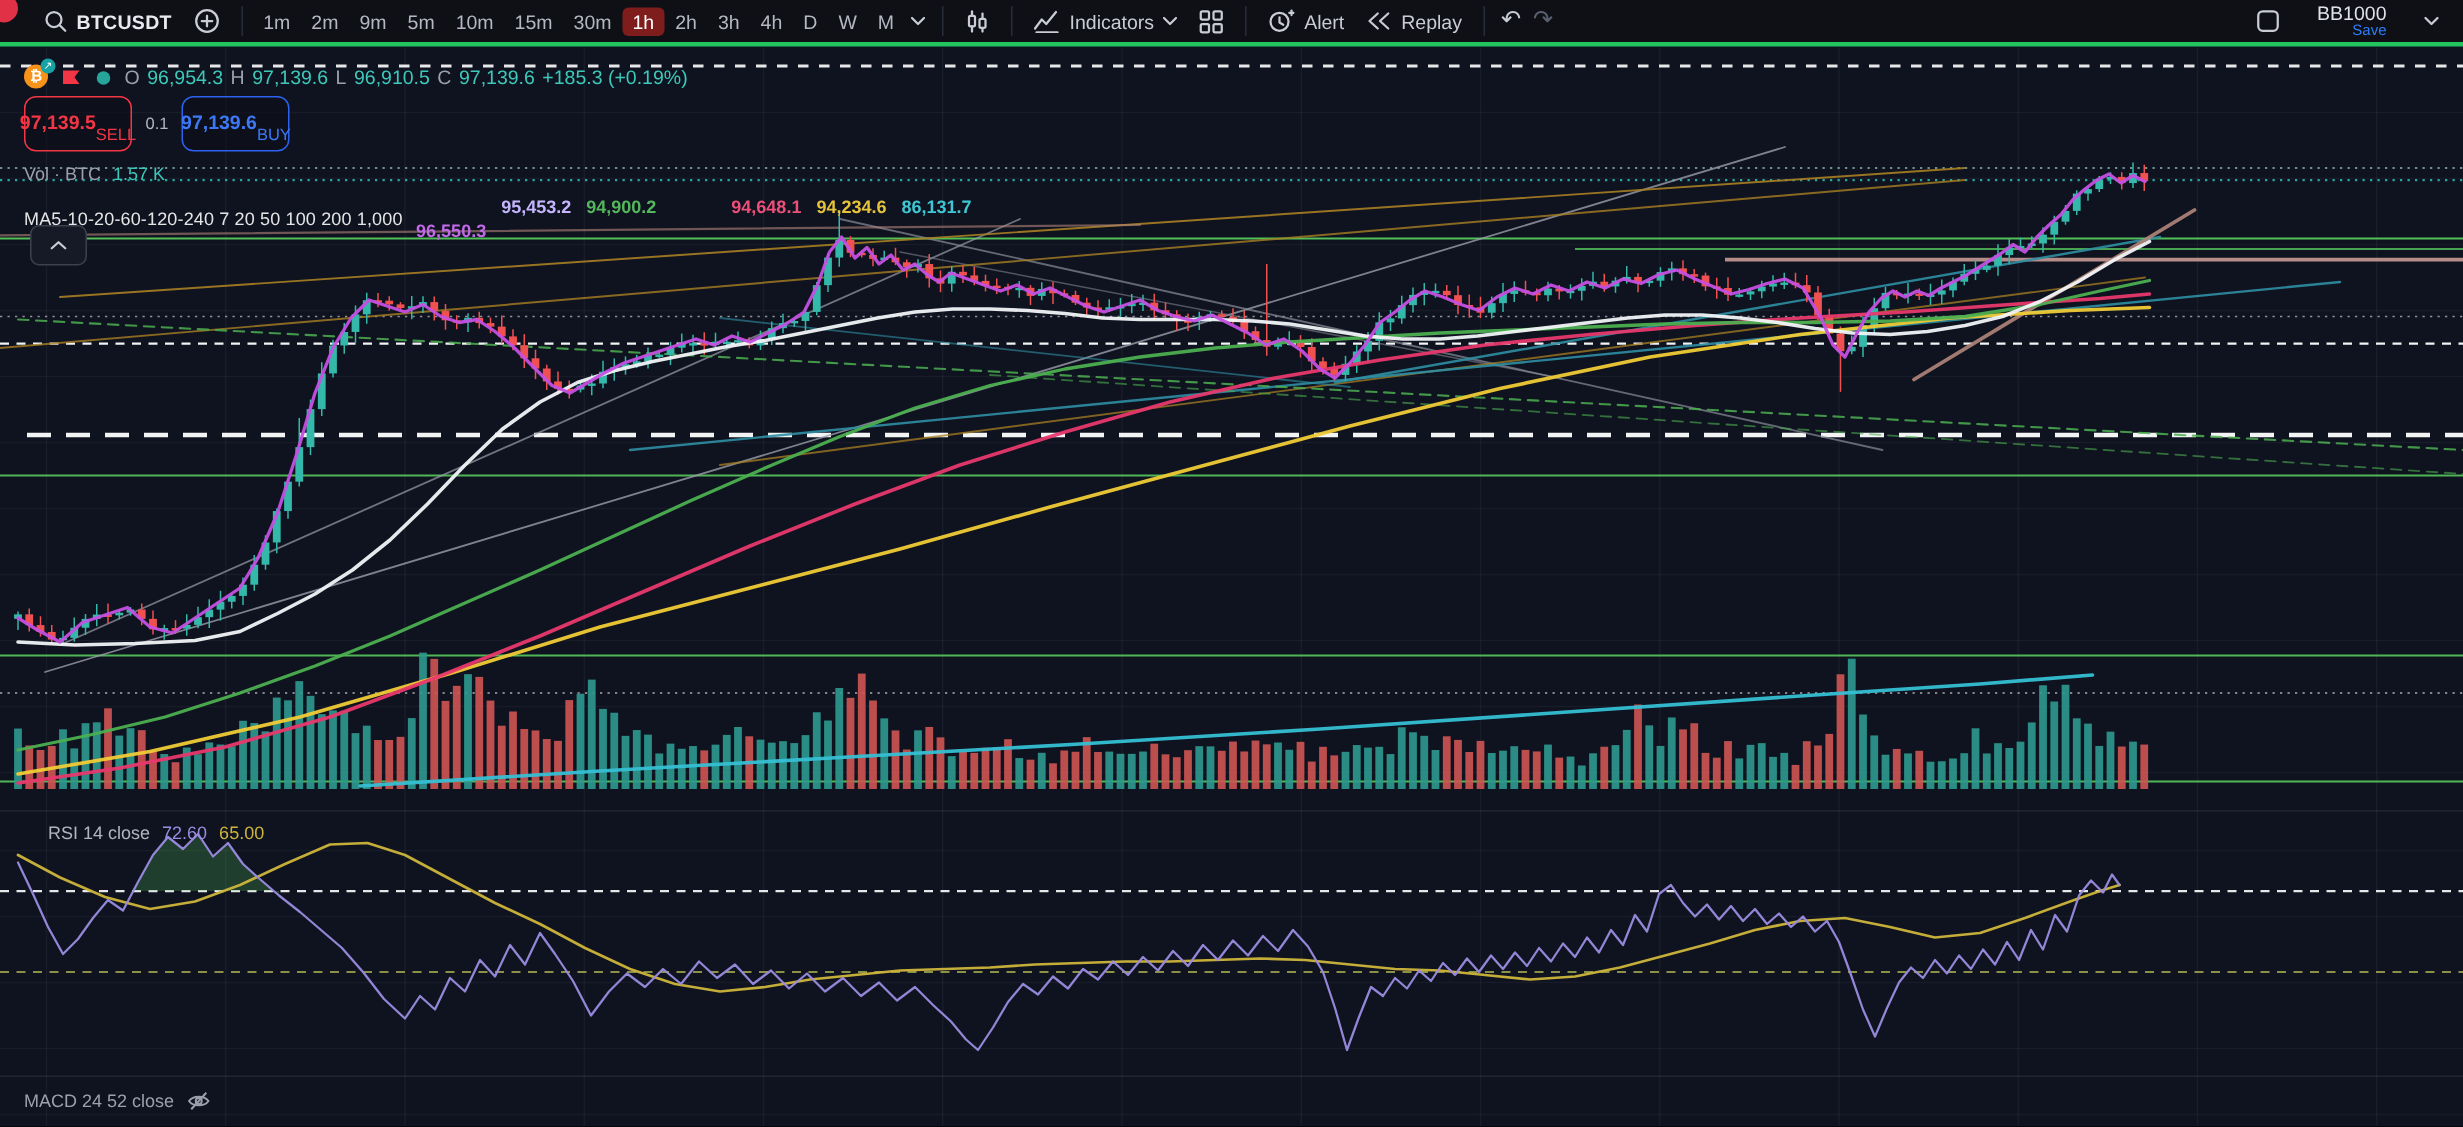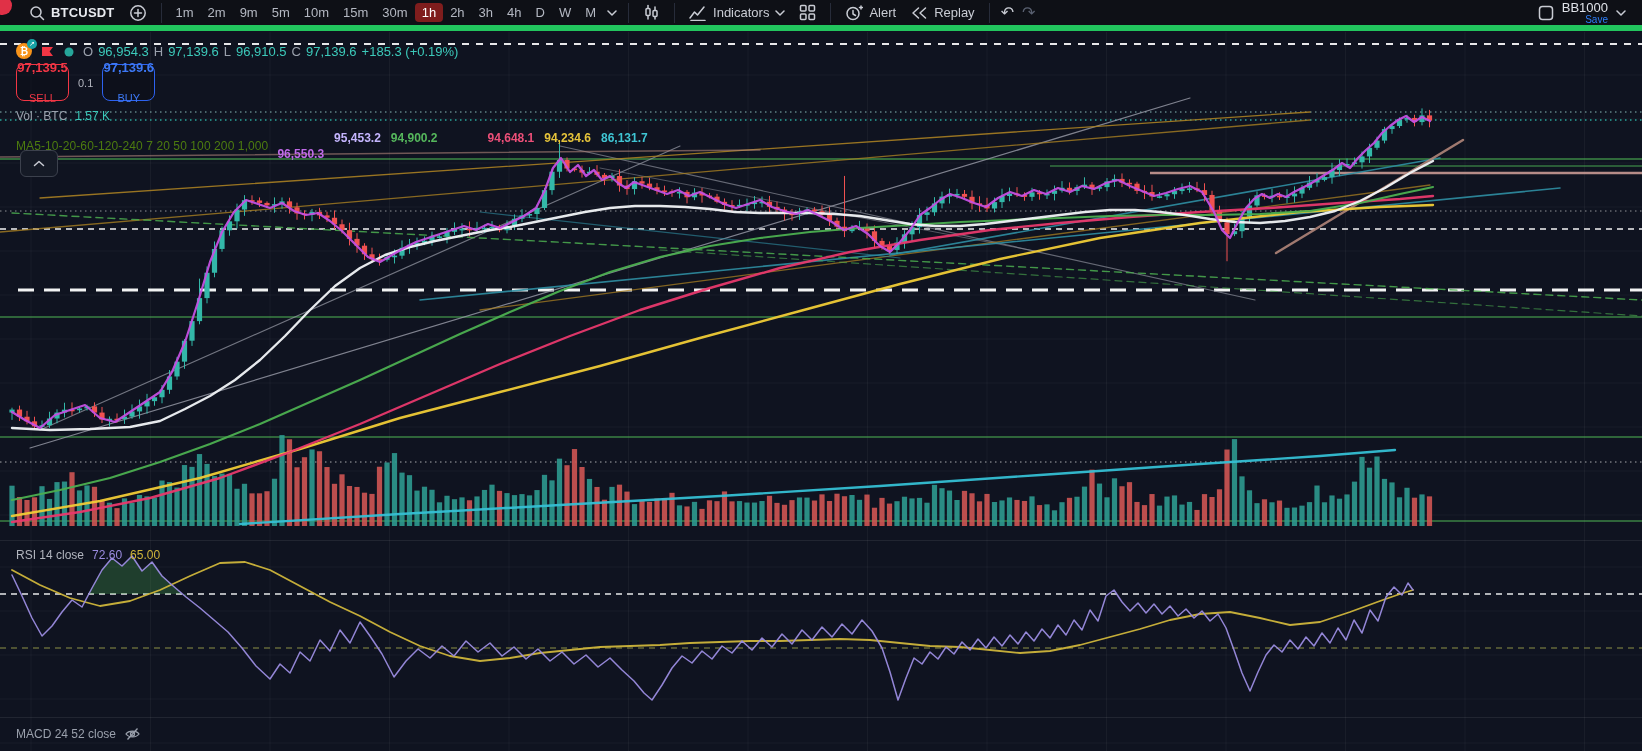--- a/index.html
+++ b/index.html
@@ -1,65 +1,65 @@
 <!DOCTYPE html>
 <html><head>
 <meta charset="utf-8">
 <style>
   html,body{margin:0;padding:0;background:#000;}
   *{box-sizing:border-box;font-family:"Liberation Sans","DejaVu Sans",sans-serif;}
   #app{position:relative;width:1642px;height:751px;background:#0f1320;overflow:hidden;}
   
   #toolbar{position:absolute;left:0;top:0;width:1642px;height:31px;background:#0e1016;
-    border-bottom:6px solid #22c55e;display:flex;align-items:center;padding:0 10px;z-index:30;}
+    border-bottom:3px solid #22c55e;display:flex;align-items:center;padding:0 10px;z-index:30;}
   .tb-group{display:flex;align-items:center;height:100%;}
   .tb-btn{display:flex;align-items:center;gap:6px;color:#c9ccd4;font-size:13px;padding:0 7px;height:24px;border-radius:4px;cursor:pointer;}
   .tb-sep{width:1px;height:20px;background:#272c3a;margin:0 7px;}
   #symbol-text{font-weight:700;color:#e8eaef;font-size:13px;letter-spacing:.2px;}
   .tf{padding:2px 7px;color:#b4b8c2;font-size:13px;border-radius:4px;cursor:pointer;}
   .tf.active{background:#7f1d1d;color:#fff;}
   .icon{display:inline-flex;align-items:center;justify-content:center;}
   .icon svg{display:block;}
   .arrow-glyph{font-size:16px;color:#c9ccd4;line-height:1;}
   .arrow-glyph.dim{color:#596070;}
   #red-dot{position:absolute;left:-7px;top:-4px;width:19px;height:19px;border-radius:50%;background:#e03147;z-index:40;}
-  #tb-right{margin-left:auto;display:flex;align-items:center;gap:8px;padding-right:6px;justify-content:space-between;}
+  #tb-right{margin-left:auto;display:flex;align-items:center;gap:25px;padding-right:6px;justify-content:space-between;}
   #layout-stack{display:flex;flex-direction:column;align-items:flex-end;line-height:1;}
   #layout-name{color:#dfe2e8;font-size:13px;}
   #save-label{color:#2d7ef7;font-size:10px;margin-top:1px;cursor:pointer;}
   
   #chart-svg{position:absolute;left:0;top:0;z-index:5;}
   
   .ov{position:absolute;z-index:20;display:flex;align-items:center;white-space:nowrap;}
   #legend-row{left:16px;top:43px;gap:8px;font-size:13px;color:#dfe2e8;}
   #coin-wrap{position:relative;width:17px;height:17px;}
   #coin{width:16px;height:16px;border-radius:50%;background:#f7931a;color:#fff;font-size:10px;font-weight:700;
     display:flex;align-items:center;justify-content:center;}
   #coin-badge{position:absolute;right:-4px;top:-4px;width:10px;height:10px;border-radius:50%;background:#17a2a6;
     color:#fff;font-size:7px;display:flex;align-items:center;justify-content:center;}
   .ohlc{display:flex;gap:5px;font-size:13px;}
   .ohlc .lbl{color:#9aa0ac;}
   .ohlc .val{color:#3cc9ba;}
   #order-row{left:16px;top:64px;gap:9px;}
-  .ord-btn{width:53px;height:37px;border-radius:8px;background:rgba(12,15,24,.55);display:flex;flex-direction:column;
+  .ord-btn{width:72px;height:37px;border-radius:8px;background:rgba(12,15,24,.55);display:flex;flex-direction:row;
     align-items:center;justify-content:center;line-height:1.15;cursor:pointer;}
   #sell-btn{border:1px solid #f23645;color:#f23645;}
   #buy-btn{border:1px solid #2d62f0;color:#3d78f5;}
   .ord-price{font-size:13px;font-weight:700;}
   .ord-lbl{font-size:11px;margin-top:16px;}
   #spread{color:#b2b5be;font-size:11px;}
   #vol-row{left:16px;top:109px;gap:8px;font-size:12px;}
   #vol-row .lbl{color:#9aa0ac;}
   #vol-row .val{color:#3cc9ba;}
   #ma-row{left:16px;top:131px;gap:9px;font-size:12px;}
-  #ma-row .lbl{color:#4d7c0f;letter-spacing:.1px;text-align:right;}
+  #ma-row .lbl{color:#e5e5e5;letter-spacing:.1px;text-align:right;}
   #ma-row .mv{font-weight:600;}
   #collapse-btn{left:20px;top:150px;width:38px;height:27px;border:1px solid #3c414d;border-radius:6px;
     background:#151a26;justify-content:center;cursor:pointer;z-index:21;}
-  #rsi-row{left:16px;top:548px;gap:8px;font-size:12px;}
+  #rsi-row{left:32px;top:548px;gap:8px;font-size:12px;}
   #rsi-row .lbl{color:#b2b5be;}
   #macd-row{left:16px;top:726px;gap:8px;font-size:12px;}
   #macd-row .lbl{color:#9aa0ac;}
   svg.sicon *{stroke:#c9ccd4;fill:none;stroke-width:1.5;stroke-linecap:round;stroke-linejoin:round;}
 </style>
 </head>
 <body>
 
 <div id="app">
 

